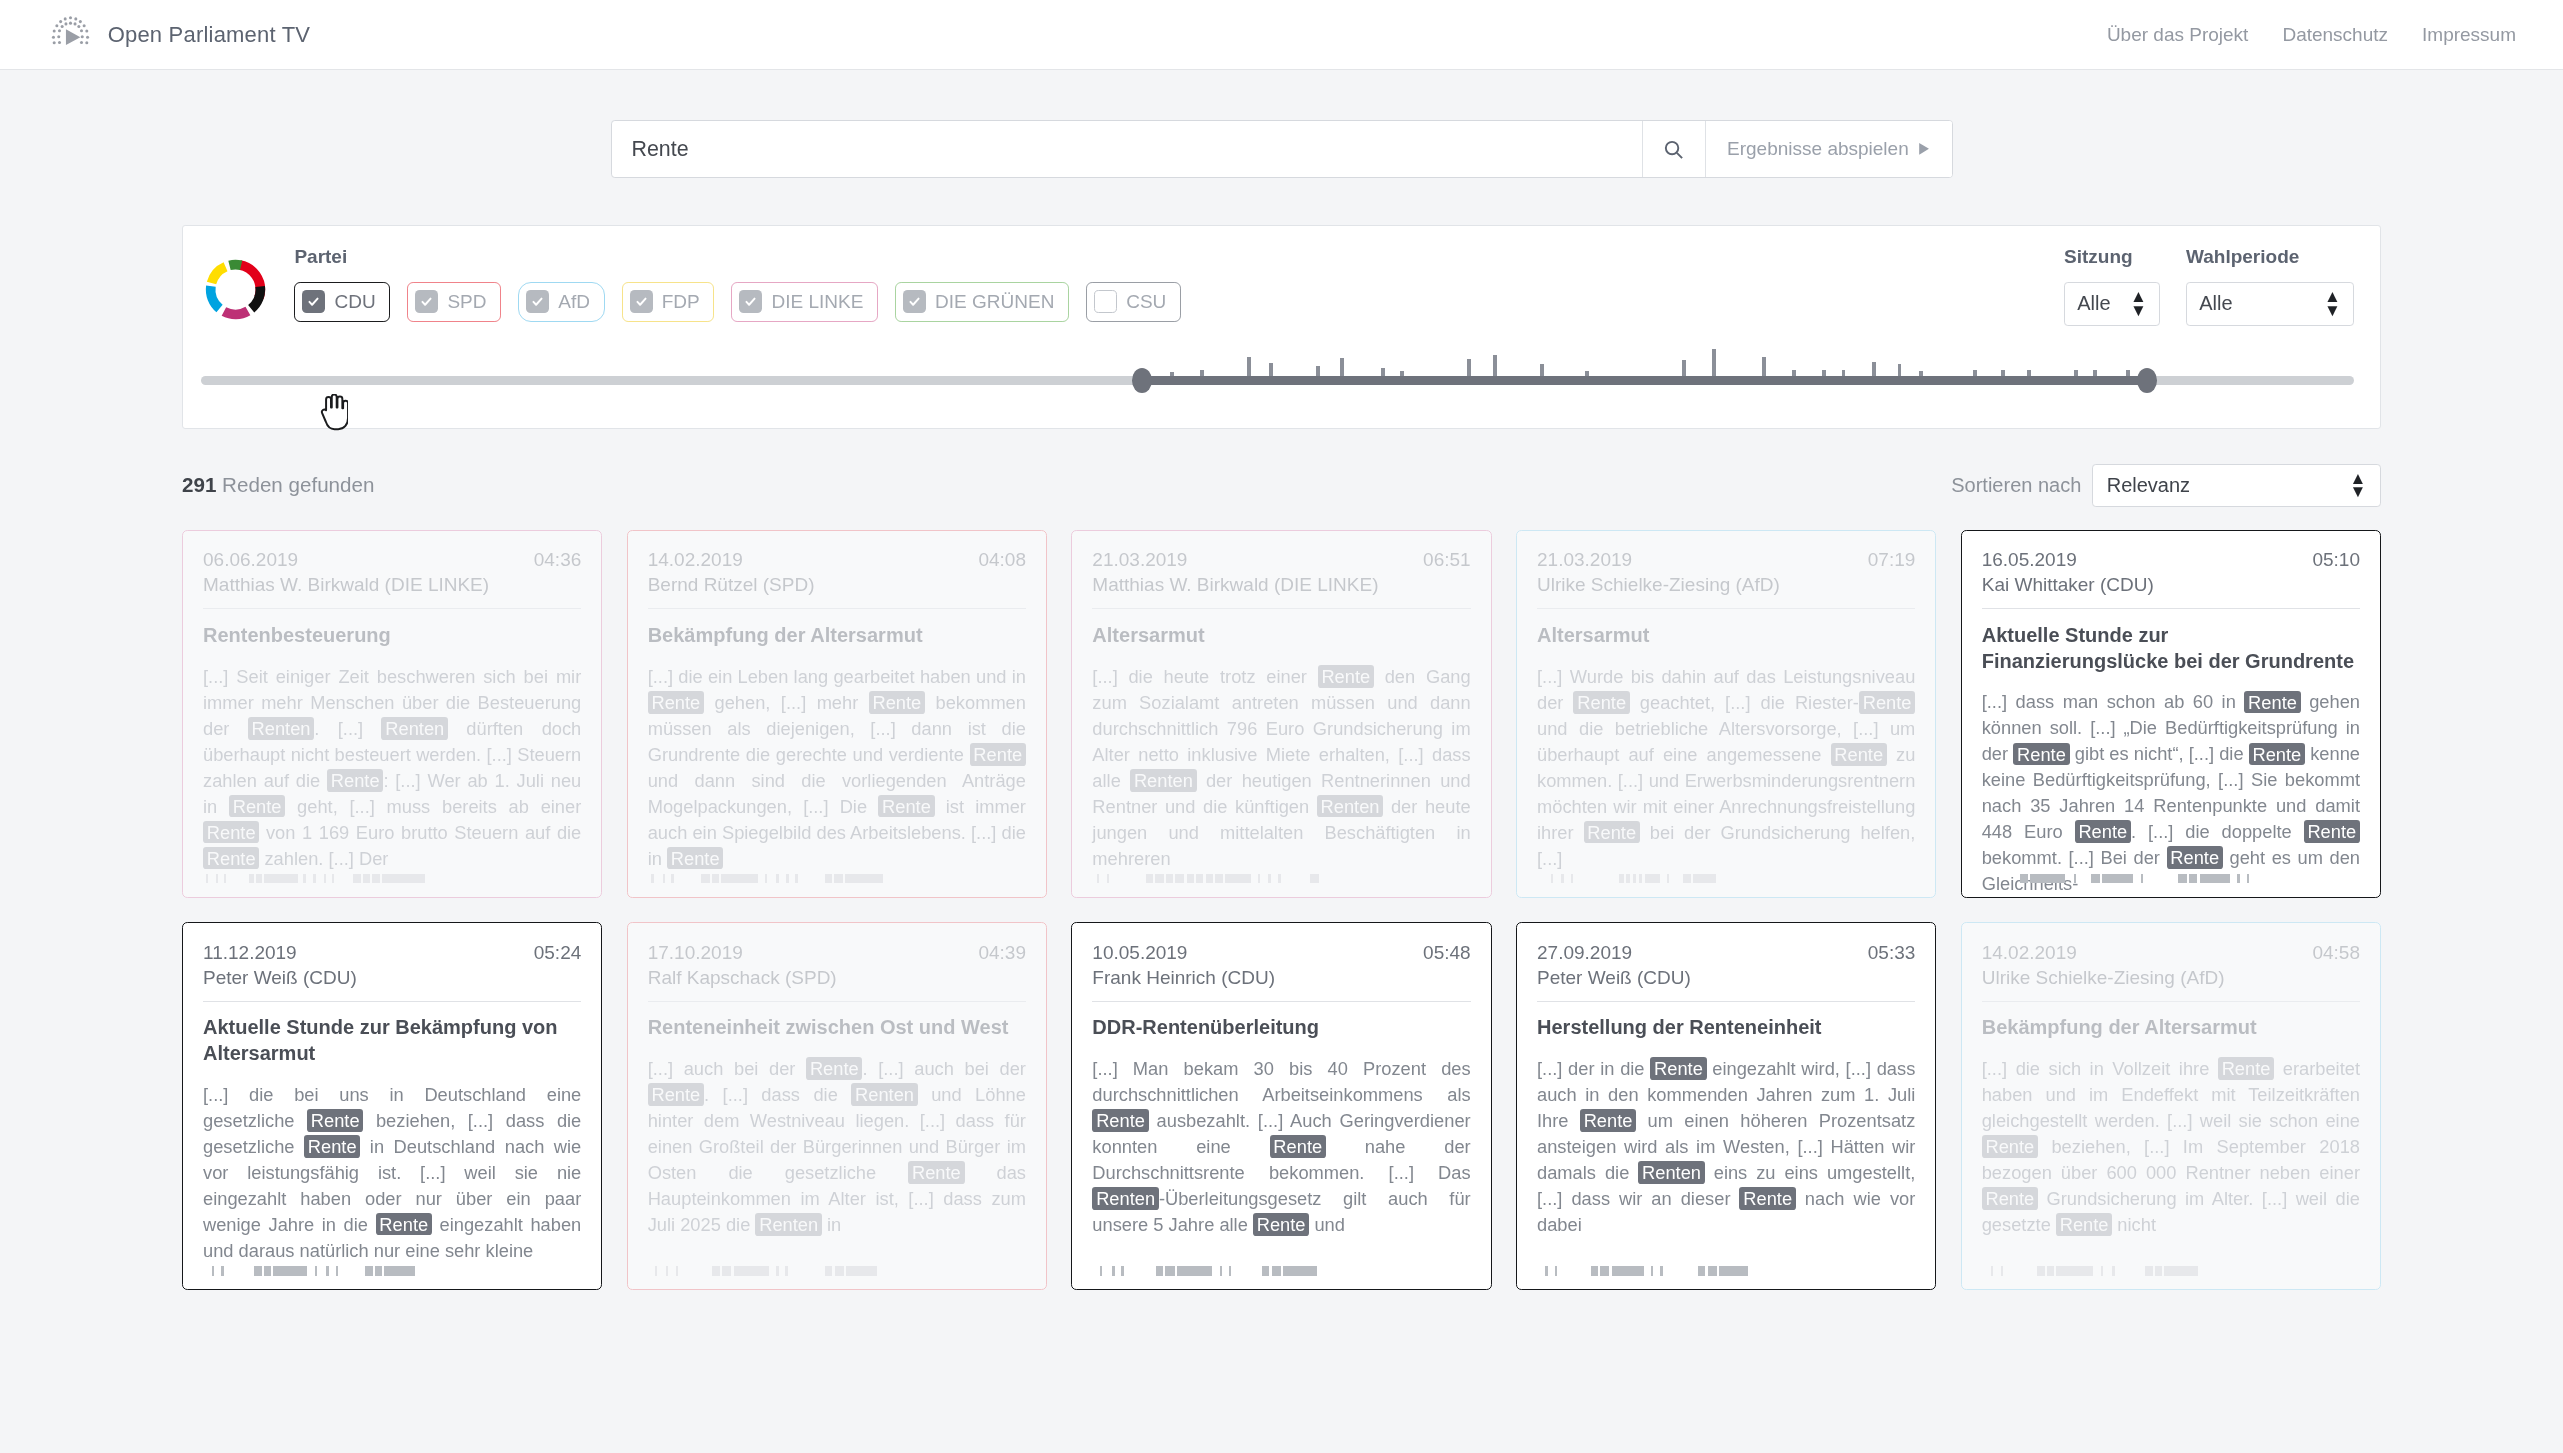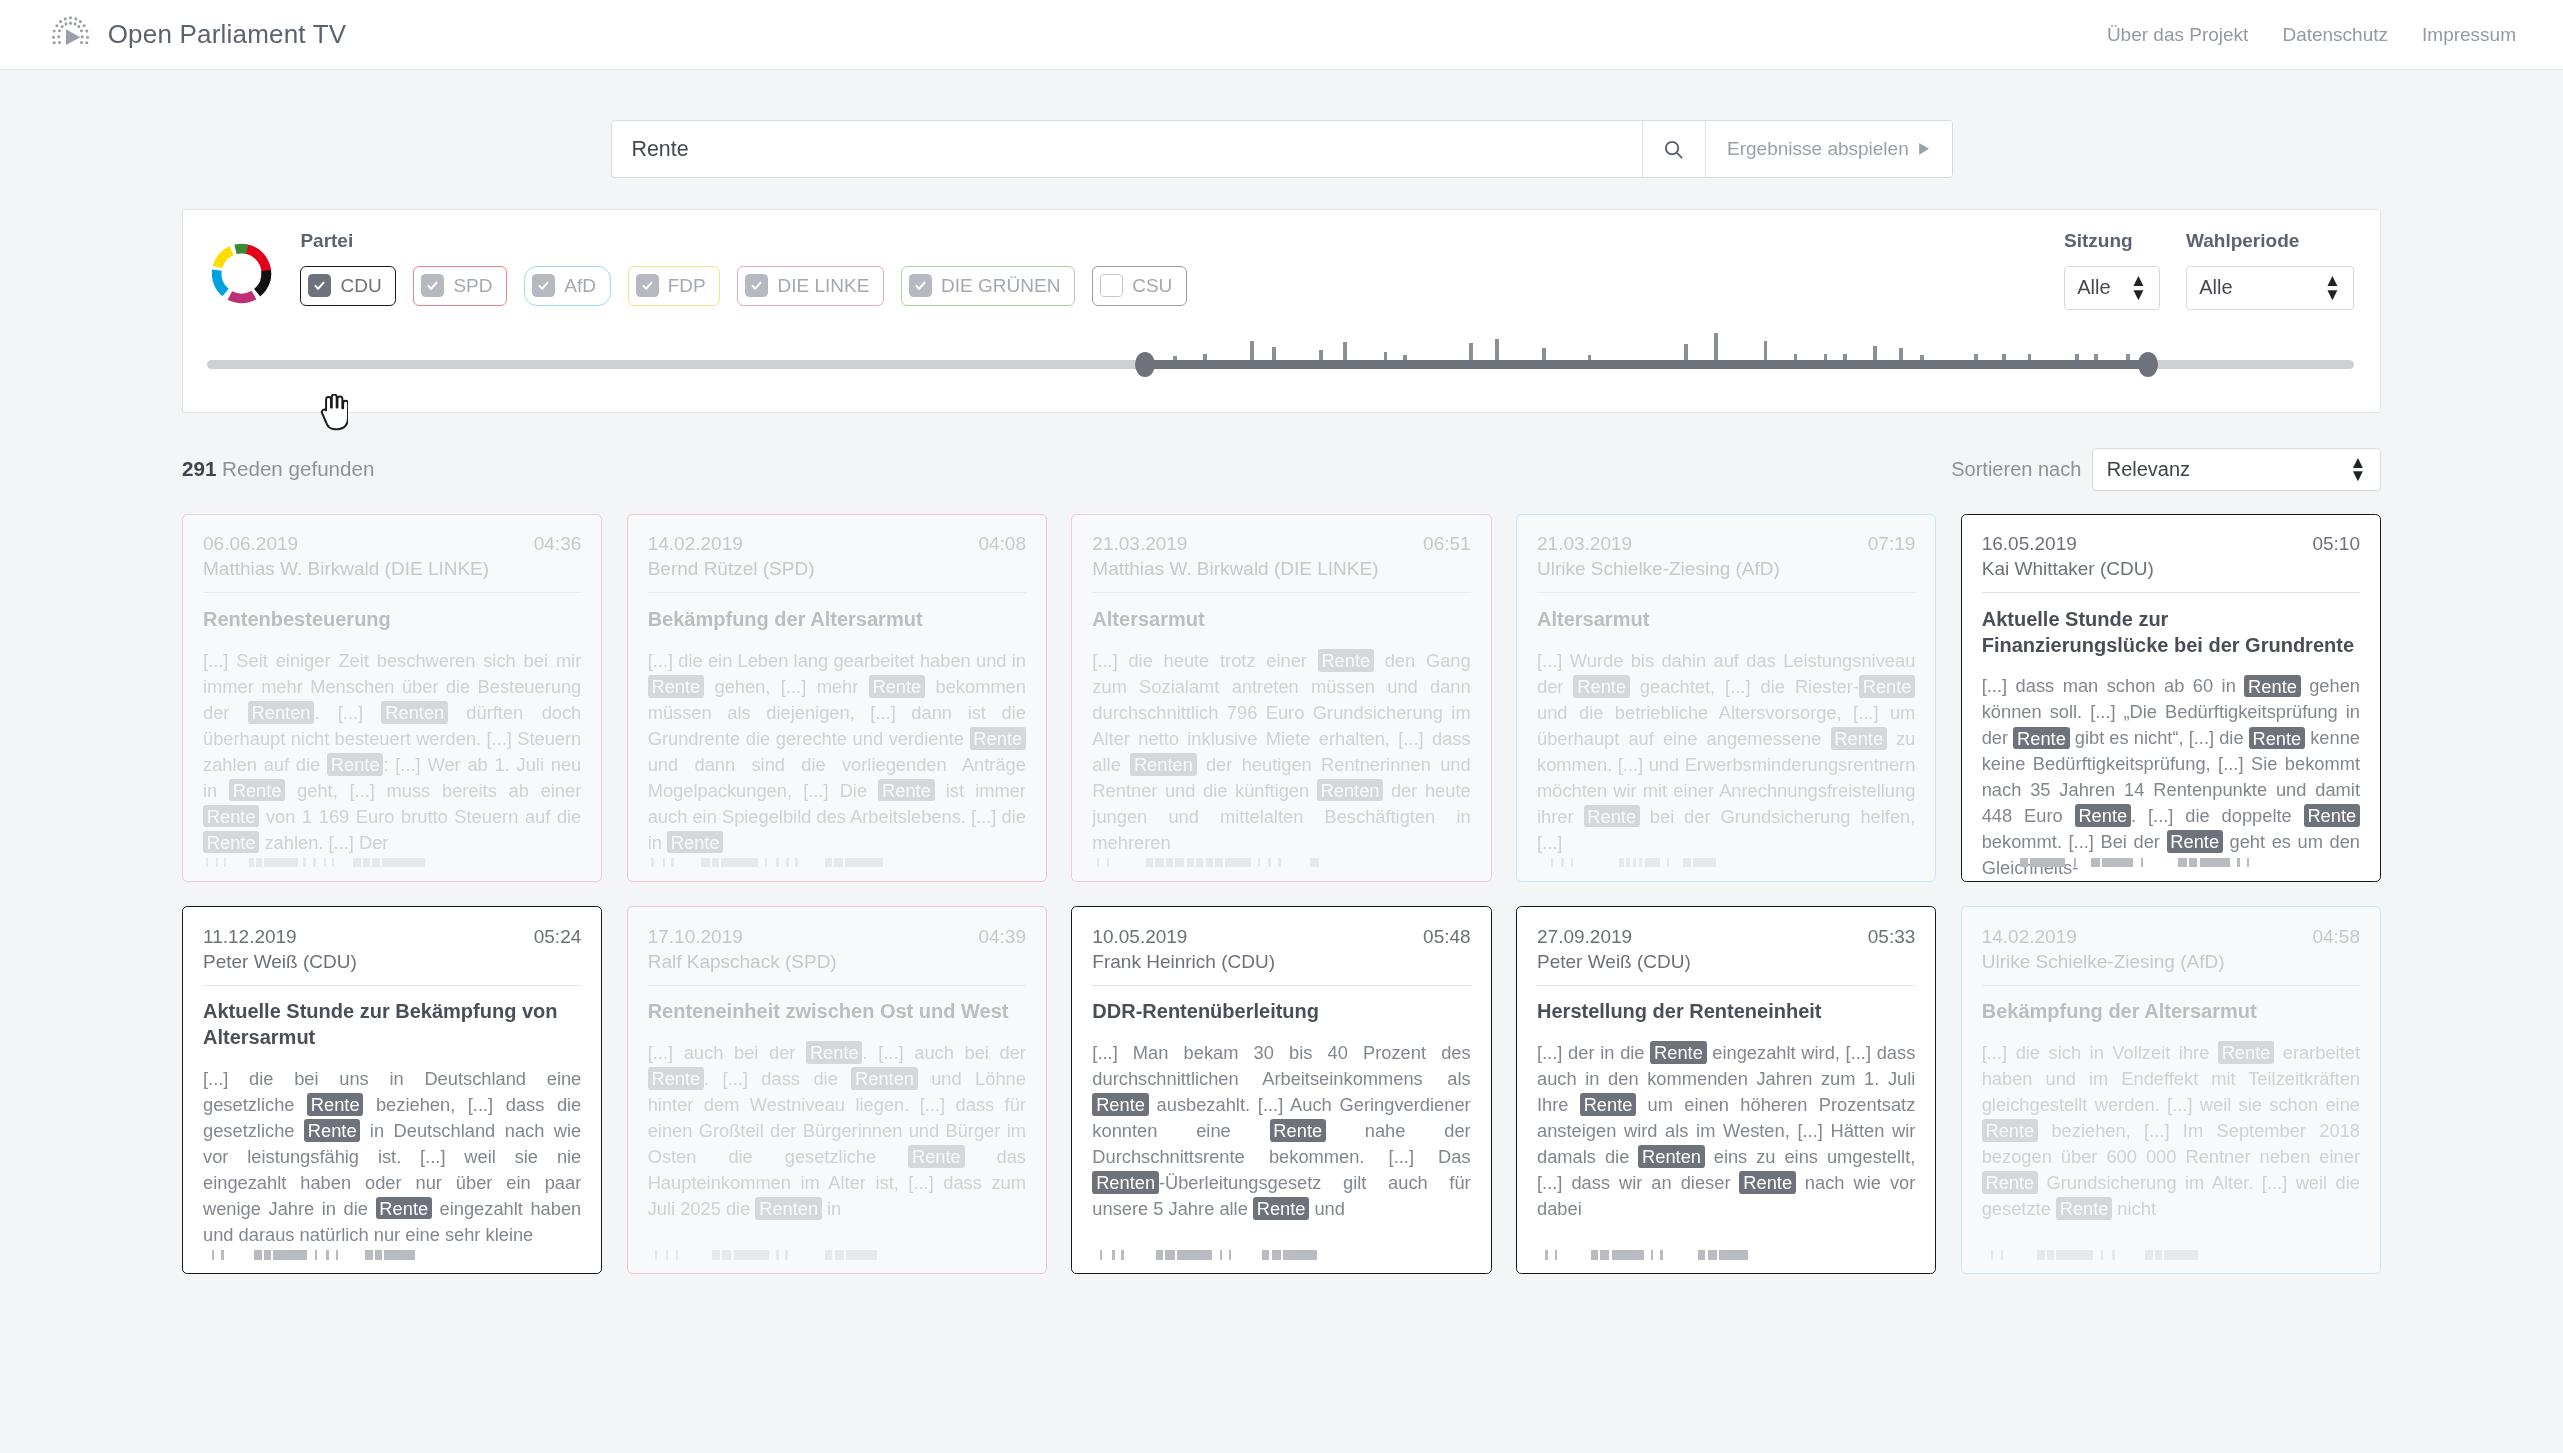--- a/index.html
+++ b/index.html
@@ -16,21 +16,21 @@
     background: #ffffff;
     border-bottom: 0.8px solid #e3e5e8;
     display: flex;
     align-items: center;
     padding: 0 47px;
     position: relative;
   }
   .brand { display: flex; align-items: center; gap: 13.7px; }
   .logo-mark { width: 47px; height: 43px; display: block; }
   .brand-title {
-    font-size: 26px; color: #5c6370; font-weight: 400; letter-spacing: 0.2px;
+    font-size: 22px; color: #5c6370; font-weight: 400; letter-spacing: 0.2px;
   }
   .nav { margin-left: auto; display: flex; align-items: center; gap: 34px; }
   .nav-link { font-size: 19px; color: #9499a2; text-decoration: none; white-space: nowrap; }
 
   
   .search-wrap {
     display: flex; justify-content: center; margin-top: 50px;
   }
   .search-bar {
     display: flex; align-items: stretch;
@@ -55,25 +55,25 @@
     display: flex; align-items: center; gap: 9.2px;
     padding: 0 21.4px;
     border-left: 0.8px solid #dfe2e6;
     background: #fff;
     font-size: 19px; color: #9aa0aa;
     cursor: pointer; white-space: nowrap;
   }
 
   
   .filter-panel {
-    margin: 31px 182px 0 182px;
+    margin: 47px 182px 0 182px;
     background: #fff;
     border: 0.8px solid #e1e4e8;
     border-radius: 3.1px;
-    padding: 20px 26px 26px 24px;
+    padding: 20px 26px 26px 18px;
   }
   .filter-top { display: flex; align-items: flex-start; }
   .donut { width: 69px; height: 69px; margin-top: 9.2px; flex: 0 0 auto; }
   .party-block { margin-left: 24.4px; }
   .field-label {
     font-size: 19px; font-weight: bold; color: #5c6370; margin-bottom: 13.7px;
   }
   .party-chips { display: flex; gap: 17px; align-items: center; }
   .chip {
     display: flex; align-items: center; gap: 9.2px;

